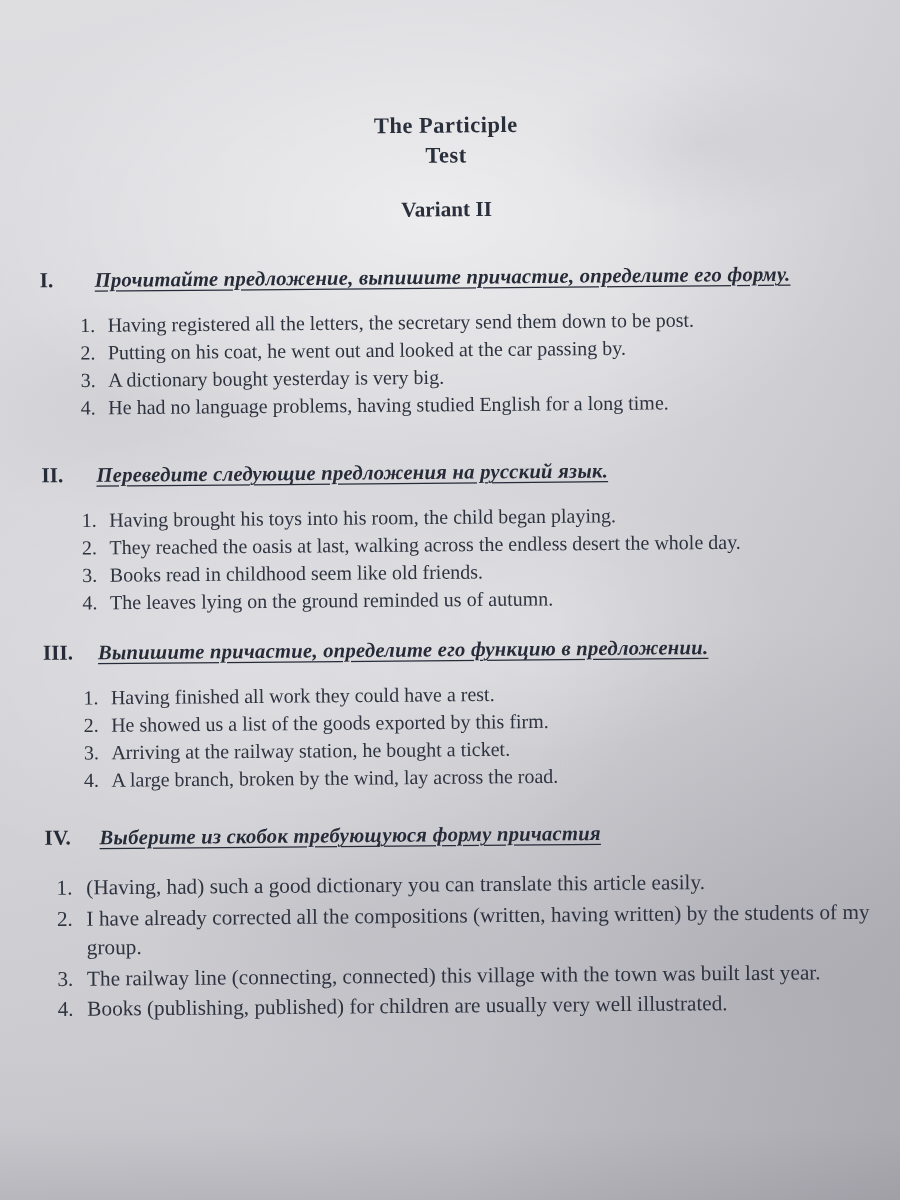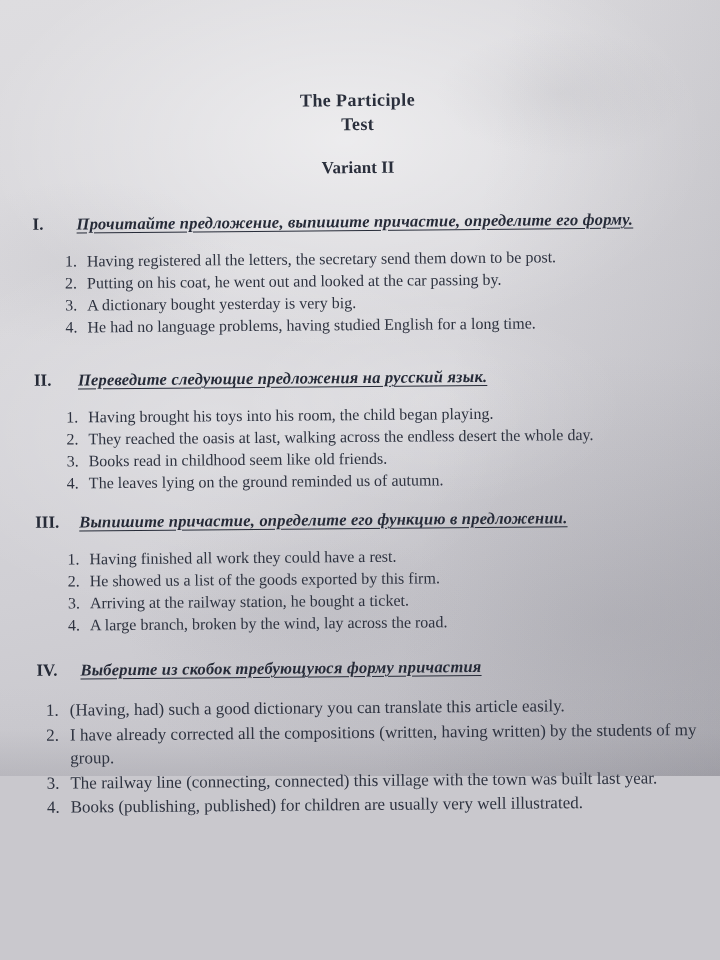--- a/index.html
+++ b/index.html
@@ -10,21 +10,21 @@
     width: 720px;
     height: 960px;
     overflow: hidden;
     font-family: "Liberation Serif", "DejaVu Serif", serif;
     background: #c9c8cd;
   }
   
   .photo {
     position: relative;
     width: 720px;
-    height: 776px;
+    height: 960px;
     background:
       radial-gradient(ellipse 520px 300px at 48% 18%, rgba(255,255,255,0.5), rgba(255,255,255,0) 70%),
       radial-gradient(ellipse 420px 260px at 30% 55%, rgba(255,255,255,0.25), rgba(255,255,255,0) 75%),
       radial-gradient(ellipse 700px 380px at 85% 80%, rgba(110,110,120,0.18), rgba(110,110,120,0) 70%),
       linear-gradient(168deg, #dedde0 0%, #d8d7db 35%, #d0cfd4 65%, #c3c2c8 100%);
     font-family: Liberation Serif, serif;
   }
   
   .photo::before {
     content: "";

